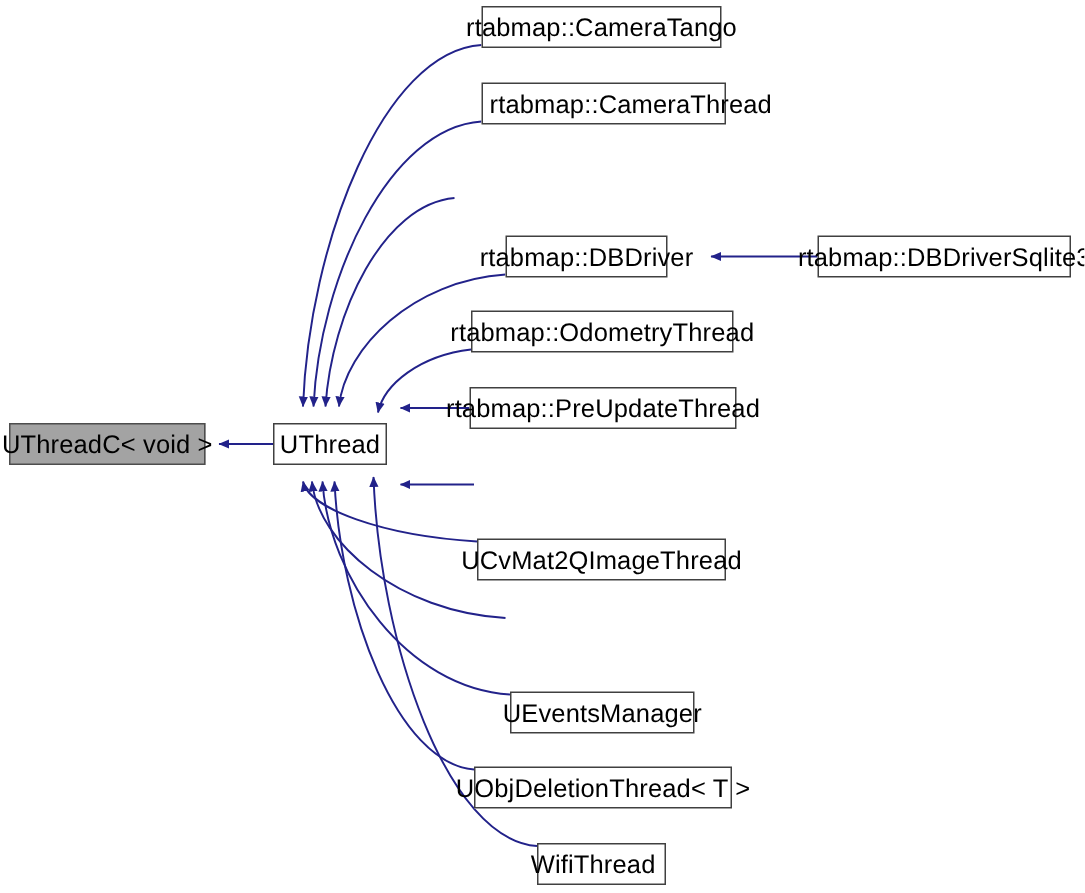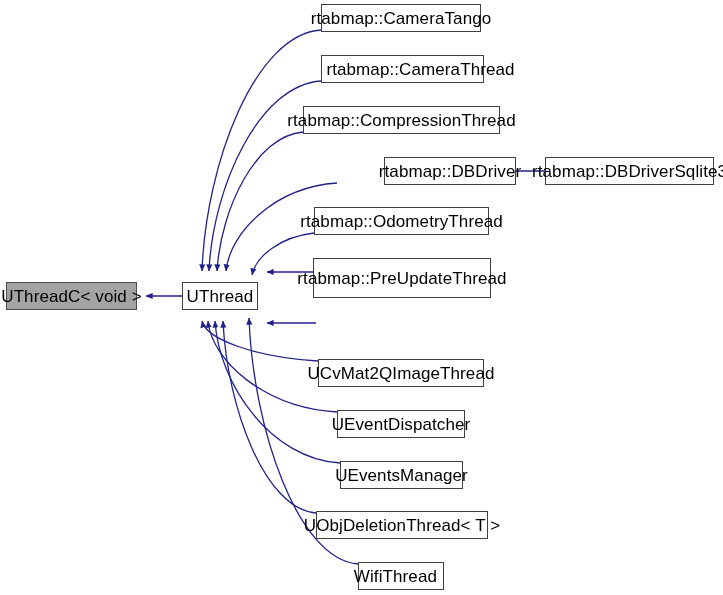--- a/index.html
+++ b/index.html
@@ -77,37 +77,31 @@
     </div>
     <div class="node" style="left: 182px; top: 282px; width: 76px; height: 28px;">
       <span class="node-label">UThread</span>
     </div>
     <div class="node" style="left: 321px; top: 4px; width: 160px; height: 28px;">
       <span class="node-label">rtabmap::CameraTango</span>
     </div>
     <div class="node" style="left: 321px; top: 55px; width: 163px; height: 28px; padding-left: 36px;">
       <span class="node-label">rtabmap::CameraThread</span>
     </div>
-    <div class="node" style="left: 303px; top: 106px; width: 197px; height: 28px;">
-      <span class="node-label">rtabmap::CompressionThread</span>
-    </div>
-    <div class="node" style="left: 337px; top: 157px; width: 132px; height: 28px; margin-left: 47px;">
+    <div class="node" style="left: 337px; top: 157px; width: 108px; height: 28px;">
       <span class="node-label">rtabmap::DBDriver</span>
     </div>
     <div class="node" style="left: 314px; top: 207px; width: 175px; height: 28px;">
       <span class="node-label">rtabmap::OdometryThread</span>
     </div>
-    <div class="node" style="left: 313px; top: 258px; width: 178px; height: 40px;">
+    <div class="node" style="left: 313px; top: 258px; width: 178px; height: 28px;">
       <span class="node-label">rtabmap::PreUpdateThread</span>
     </div>
     <div class="node" style="left: 318px; top: 359px; width: 166px; height: 28px;">
       <span class="node-label">UCvMat2QImageThread</span>
-    </div>
-    <div class="node" style="left: 337px; top: 410px; width: 128px; height: 28px;">
-      <span class="node-label">UEventDispatcher</span>
     </div>
     <div class="node" style="left: 340px; top: 461px; width: 123px; height: 28px;">
       <span class="node-label">UEventsManager</span>
     </div>
     <div class="node" style="left: 316px; top: 511px; width: 172px; height: 28px;">
       <span class="node-label">UObjDeletionThread&lt; T &gt;</span>
     </div>
     <div class="node" style="left: 358px; top: 562px; width: 86px; height: 28px; justify-content: flex-end;">
       <span class="node-label">WifiThread</span>
     </div>

